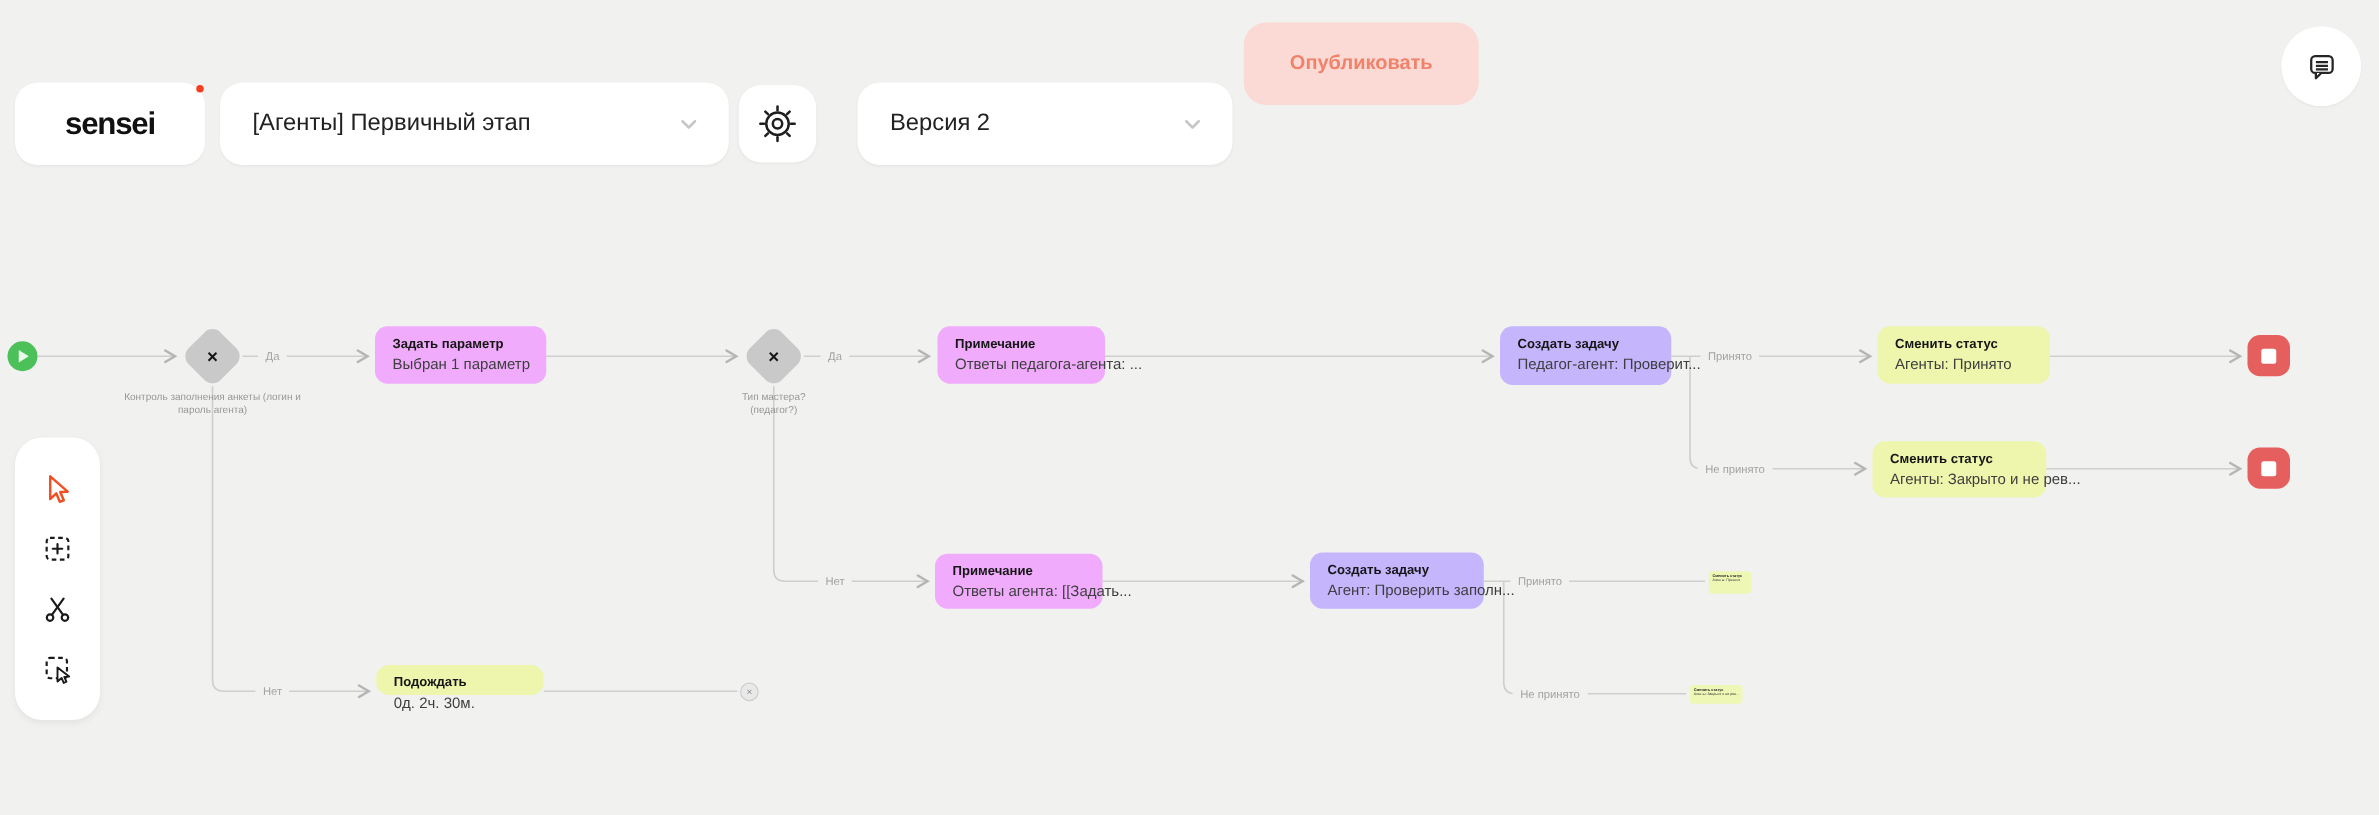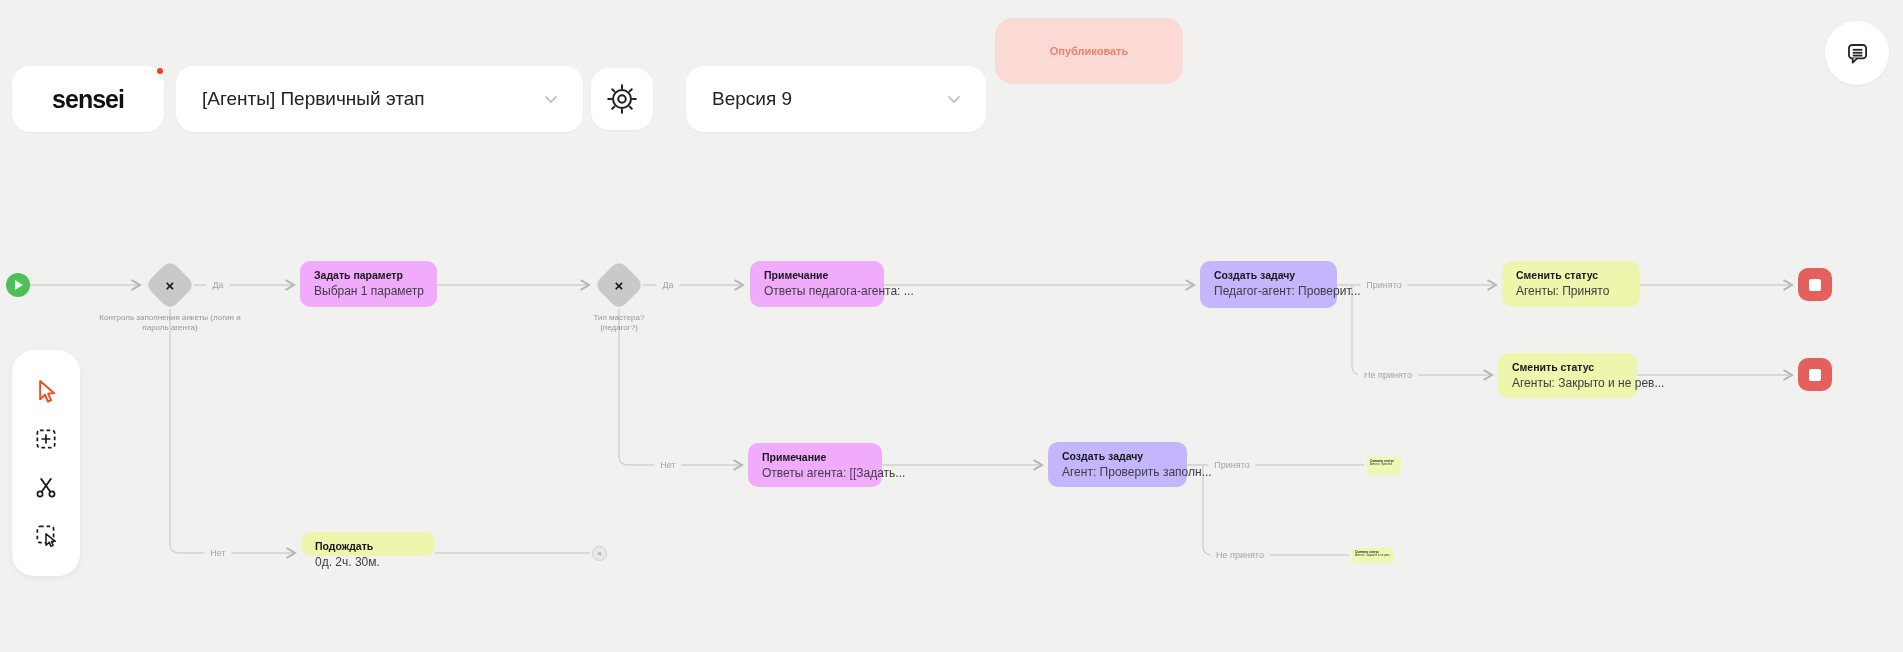--- a/index.html
+++ b/index.html
@@ -22,21 +22,21 @@
   .logo-dot { position:absolute; right:1px; top:2px; width:6px; height:6px; border-radius:50%; background:#f43e1d; }
   .select-btn { justify-content:space-between; padding:0 20px 0 26px; cursor:pointer; }
   .flow-select { left:176px; width:407px; }
   .version-select { left:686px; width:300px; }
   .select-label { font-size:19px; color:#222; }
   .gear-btn { left:591px; top:20px; width:62px; height:62px; justify-content:center; cursor:pointer; }
   .publish-btn {
     position:absolute; left:995px; top:18px; width:188px; height:66px;
     background:#fbd9d4; border-radius:18px; border:none;
     font-family:"Liberation Sans", sans-serif;
-    font-size:11px; font-weight:bold; color:#f0826a; cursor:default;
+    font-size:16px; font-weight:bold; color:#f0826a; cursor:default;
   }
   .chat-btn {
     position:absolute; left:1825px; top:21px; width:64px; height:64px;
     background:#ffffff; border-radius:50%; box-shadow:0 1px 2px rgba(0,0,0,0.05);
     display:flex; align-items:center; justify-content:center; cursor:pointer;
   }
   
   .toolbox {
     position:absolute; left:12px; top:350px; width:68px; height:226px;
     background:#ffffff; border-radius:22px; box-shadow:0 2px 6px rgba(0,0,0,0.06);
@@ -121,21 +121,21 @@
       <line x1="5.9" y1="18.1" x2="4.2" y2="19.8"></line>
       <line x1="3.4" y1="12" x2="1" y2="12"></line>
       <line x1="5.9" y1="5.9" x2="4.2" y2="4.2"></line>
       <line x1="12" y1="3.4" x2="12" y2="1"></line>
       <line x1="18.1" y1="5.9" x2="19.8" y2="4.2"></line>
     </g>
   </svg>
 </div>
 
 <div class="tb-card select-btn version-select">
-  <span class="select-label">Версия 9</span>
+  <span class="select-label">Версия 2</span>
   <svg width="24" height="24" viewBox="0 0 24 24">
     <polyline points="7,10 12,15 17,10" fill="none" stroke="#c6c6c6" stroke-width="2" stroke-linecap="round" stroke-linejoin="round"></polyline>
   </svg>
 </div>
 
 <button class="publish-btn">Опубликовать</button>
 
 <div class="chat-btn">
   <svg width="30" height="30" viewBox="0 0 28 28">
     <g stroke="#252525" stroke-width="1.7" fill="none" stroke-linejoin="round">

